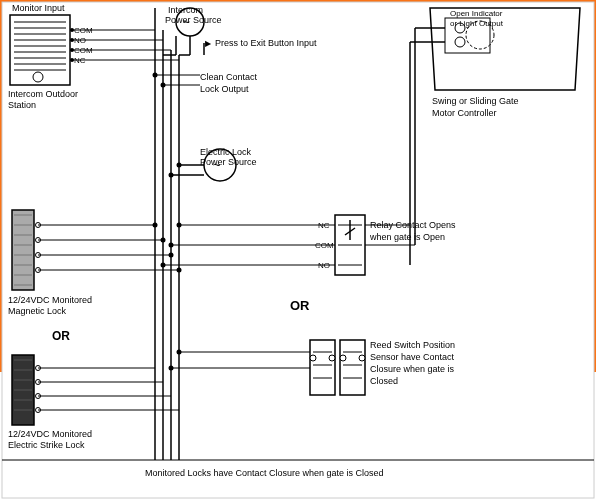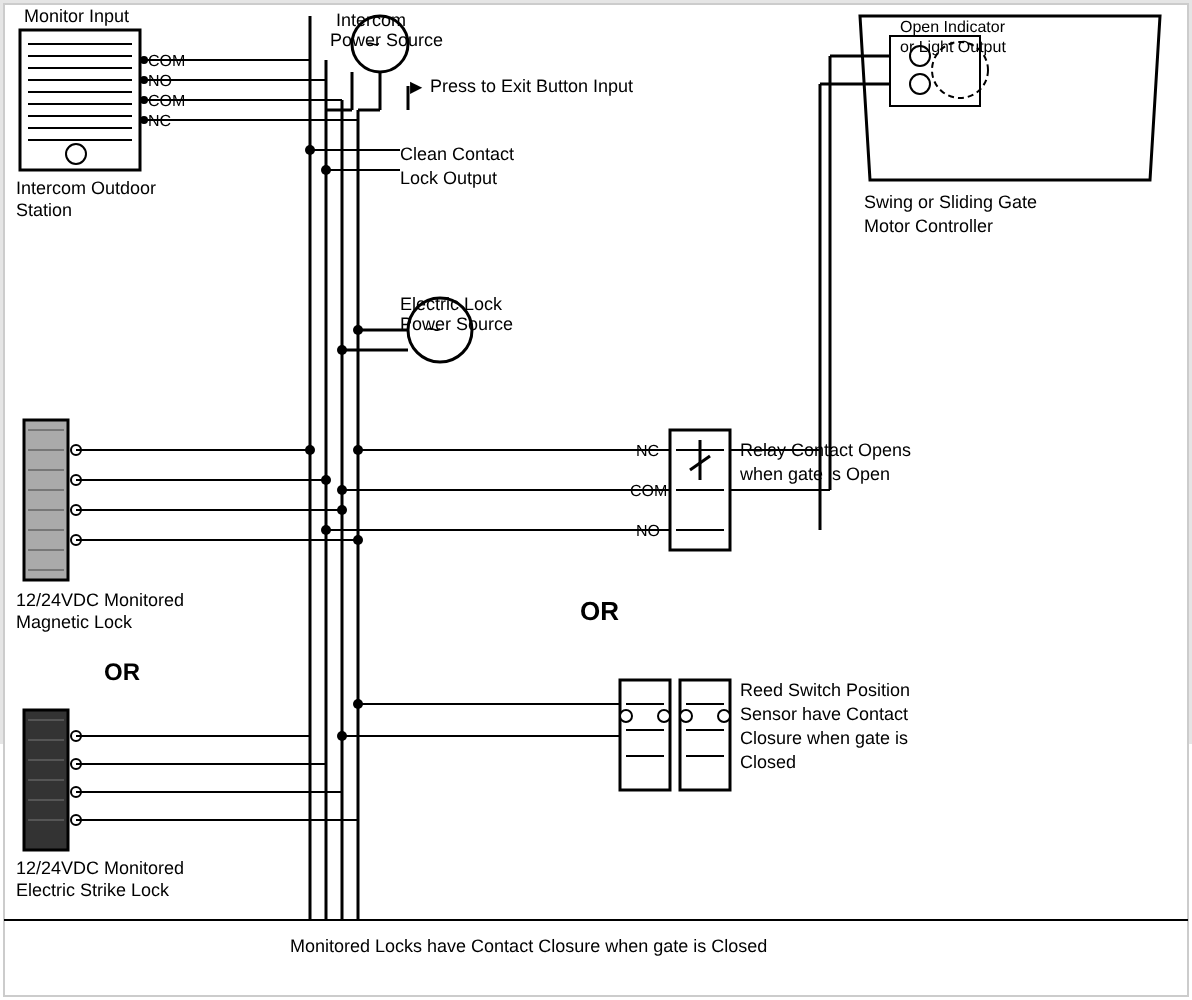--- a/index.html
+++ b/index.html
@@ -9,21 +9,21 @@
       background: #fff;
       font-family: Arial, sans-serif;
       font-size: 11px;
       overflow: hidden;
       position: relative;
     }
     #diagram-container {
       width: 596px;
       height: 372px;
       position: relative;
-      background: #e5e5e5;
+      background: #f97316;
     }
     svg {
       position: absolute;
       top: 0; left: 0;
       width: 596px;
       height: 500px;
     }
   </style>
 </head>
 <body>

